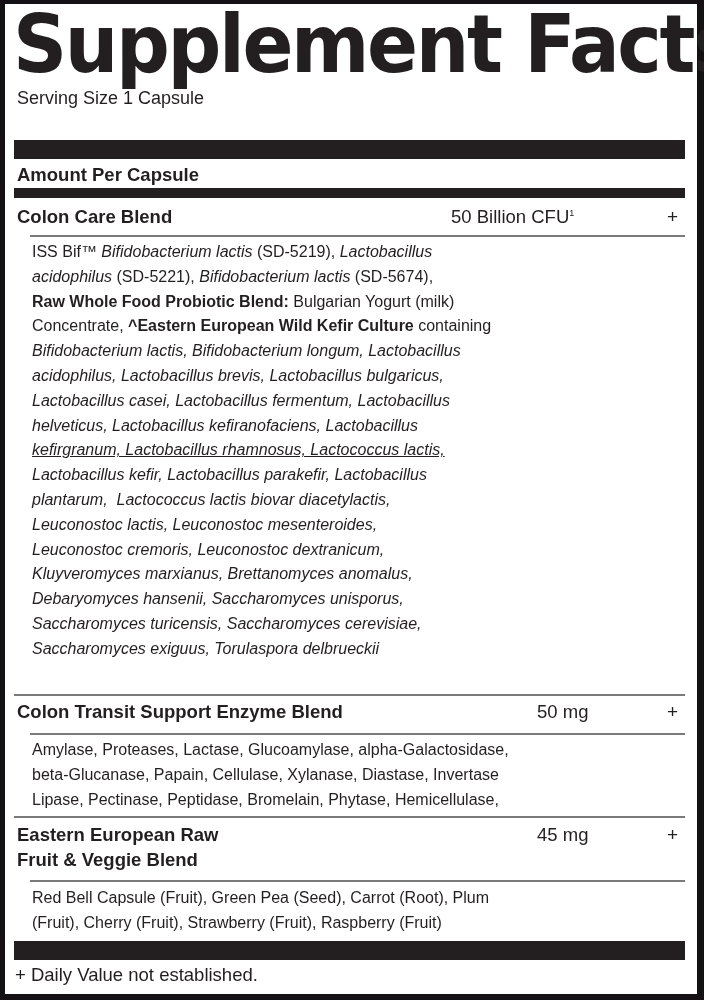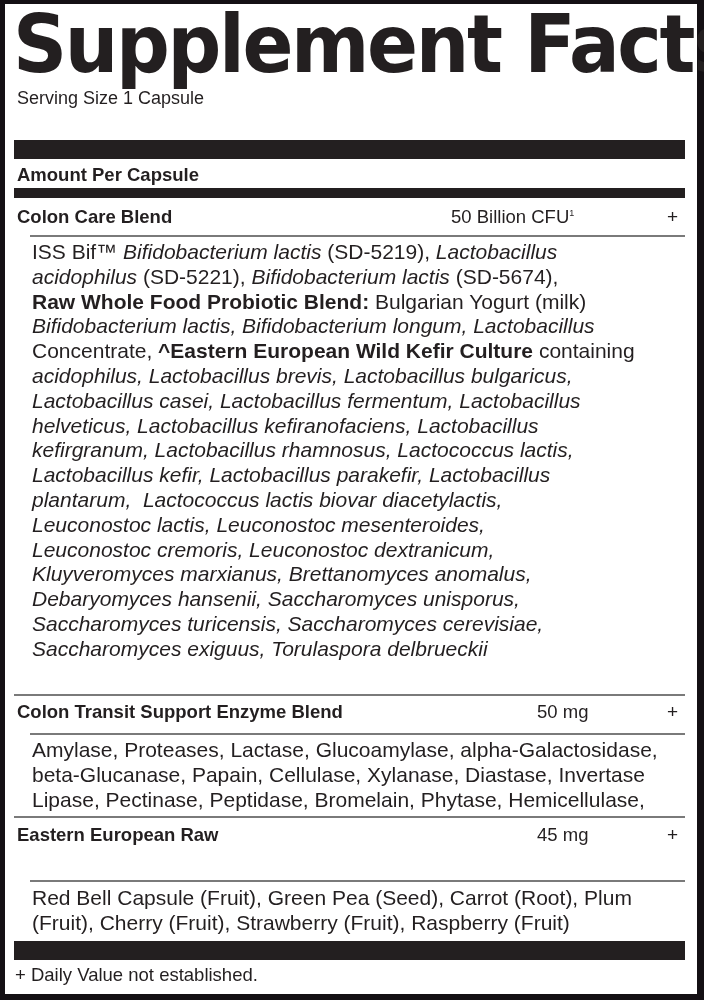--- a/index.html
+++ b/index.html
@@ -21,21 +21,21 @@
     }
     .serving { position: absolute; left: 12px; font-size: 18px; color: #231f20; white-space: nowrap; }
     .bar { position: absolute; left: 9px; width: 671px; background: #231f20; }
     .hline { position: absolute; height: 2px; background: #7a7a7a; }
     .row-head {
       position: absolute; left: 12px; width: 660px; font-size: 18.5px; font-weight: bold; white-space: nowrap;
     }
     .amt { position: absolute; font-size: 18.5px; font-weight: normal; white-space: nowrap; }
     .plus { position: absolute; left: 650px; font-size: 19px; font-weight: normal; }
     .body-text {
-      position: absolute; left: 27px; width: 655px; font-size: 21px; line-height: 24.8px;
+      position: absolute; left: 27px; width: 655px; font-size: 16px; line-height: 24.8px;
       white-space: nowrap;
     }
     .body-text div { height: 24.8px; }
     i { font-style: italic; }
     b { font-weight: bold; }
     .footnote { position: absolute; left: 10px; top: 960px; font-size: 18.5px; white-space: nowrap; }
   </style>
 </head>
 <body>
 
@@ -53,26 +53,26 @@
   <div class="row-head" style="top:202px;">
     <span>Colon Care Blend</span>
     <span class="amt" style="left:434px;"><span>50 Billion CFU</span><sup style="font-size:9px;">1</sup></span>
     <span class="plus">+</span>
   </div>
   <div class="hline" style="top:231px;left:25px;width:655px;"></div>
   <div class="body-text" id="blend0" style="top:236px;">
       <div><span style="white-space: pre;">ISS Bif™ </span><i style="white-space: pre;">Bifidobacterium lactis</i><span style="white-space: pre;"> (SD-5219), </span><i style="white-space: pre;">Lactobacillus</i></div>
       <div><i style="white-space: pre;">acidophilus</i><span style="white-space: pre;"> (SD-5221), </span><i style="white-space: pre;">Bifidobacterium lactis</i><span style="white-space: pre;"> (SD-5674),</span></div>
       <div><b style="white-space: pre;">Raw Whole Food Probiotic Blend:</b><span style="white-space: pre;"> Bulgarian Yogurt (milk)</span></div>
+      <div><span style="white-space: pre;">Concentrate, </span><b style="white-space: pre;">^Eastern European Wild Kefir Culture</b><span style="white-space: pre;"> containing</span></div>
       <div><i style="white-space: pre;">Bifidobacterium lactis, Bifidobacterium longum, Lactobacillus</i></div>
-      <div><span style="white-space: pre;">Concentrate, </span><b style="white-space: pre;">^Eastern European Wild Kefir Culture</b><span style="white-space: pre;"> containing</span></div>
       <div><i style="white-space: pre;">acidophilus, Lactobacillus brevis, Lactobacillus bulgaricus,</i></div>
       <div><i style="white-space: pre;">Lactobacillus casei, Lactobacillus fermentum, Lactobacillus</i></div>
       <div><i style="white-space: pre;">helveticus, Lactobacillus kefiranofaciens, Lactobacillus</i></div>
-      <div><i style="white-space: pre;">kefirgranum, Lactobacillus rhamnosus, Lactococcus lactis,</i></div>
+      <div><i style="white-space: pre; text-decoration: underline;">kefirgranum, Lactobacillus rhamnosus, Lactococcus lactis,</i></div>
       <div><i style="white-space: pre;">Lactobacillus kefir, Lactobacillus parakefir, Lactobacillus</i></div>
       <div><i style="white-space: pre; font-style: italic;">plantarum,  Lactococcus lactis biovar diacetylactis,</i></div>
       <div><i style="white-space: pre;">Leuconostoc lactis, Leuconostoc mesenteroides,</i></div>
       <div><i style="white-space: pre;">Leuconostoc cremoris, Leuconostoc dextranicum,</i></div>
       <div><i style="white-space: pre;">Kluyveromyces marxianus, Brettanomyces anomalus,</i></div>
       <div><i style="white-space: pre;">Debaryomyces hansenii, Saccharomyces unisporus,</i></div>
       <div><i style="white-space: pre;">Saccharomyces turicensis, Saccharomyces cerevisiae,</i></div>
       <div><i style="white-space: pre;">Saccharomyces exiguus, Torulaspora delbrueckii</i></div>
     </div>
 
@@ -90,20 +90,21 @@
       <div><span style="white-space: pre;">Lipase, Pectinase, Peptidase, Bromelain, Phytase, Hemicellulase,</span></div>
     </div>
 
   <div class="hline" style="top:812px;left:9px;width:671px;"></div>
 
   <div class="row-head" style="top:820px;">
     <span>Eastern European Raw</span>
     <span class="amt" style="left:520px;">45 mg</span>
     <span class="plus">+</span>
   </div>
+  <div class="row-head" style="top:845px;">Fruit &amp; Veggie Blend</div>
   <div class="hline" style="top:876px;left:25px;width:655px;"></div>
   <div class="body-text" id="blend2" style="top:882px;">
       <div><span style="white-space: pre;">Red Bell Capsule (Fruit), Green Pea (Seed), Carrot (Root), Plum</span></div>
       <div><span style="white-space: pre;">(Fruit), Cherry (Fruit), Strawberry (Fruit), Raspberry (Fruit)</span></div>
     </div>
 
   <div class="bar" style="top:937px;height:19px;"></div>
 
   <div class="footnote">+ Daily Value not established.</div>
 </div>

